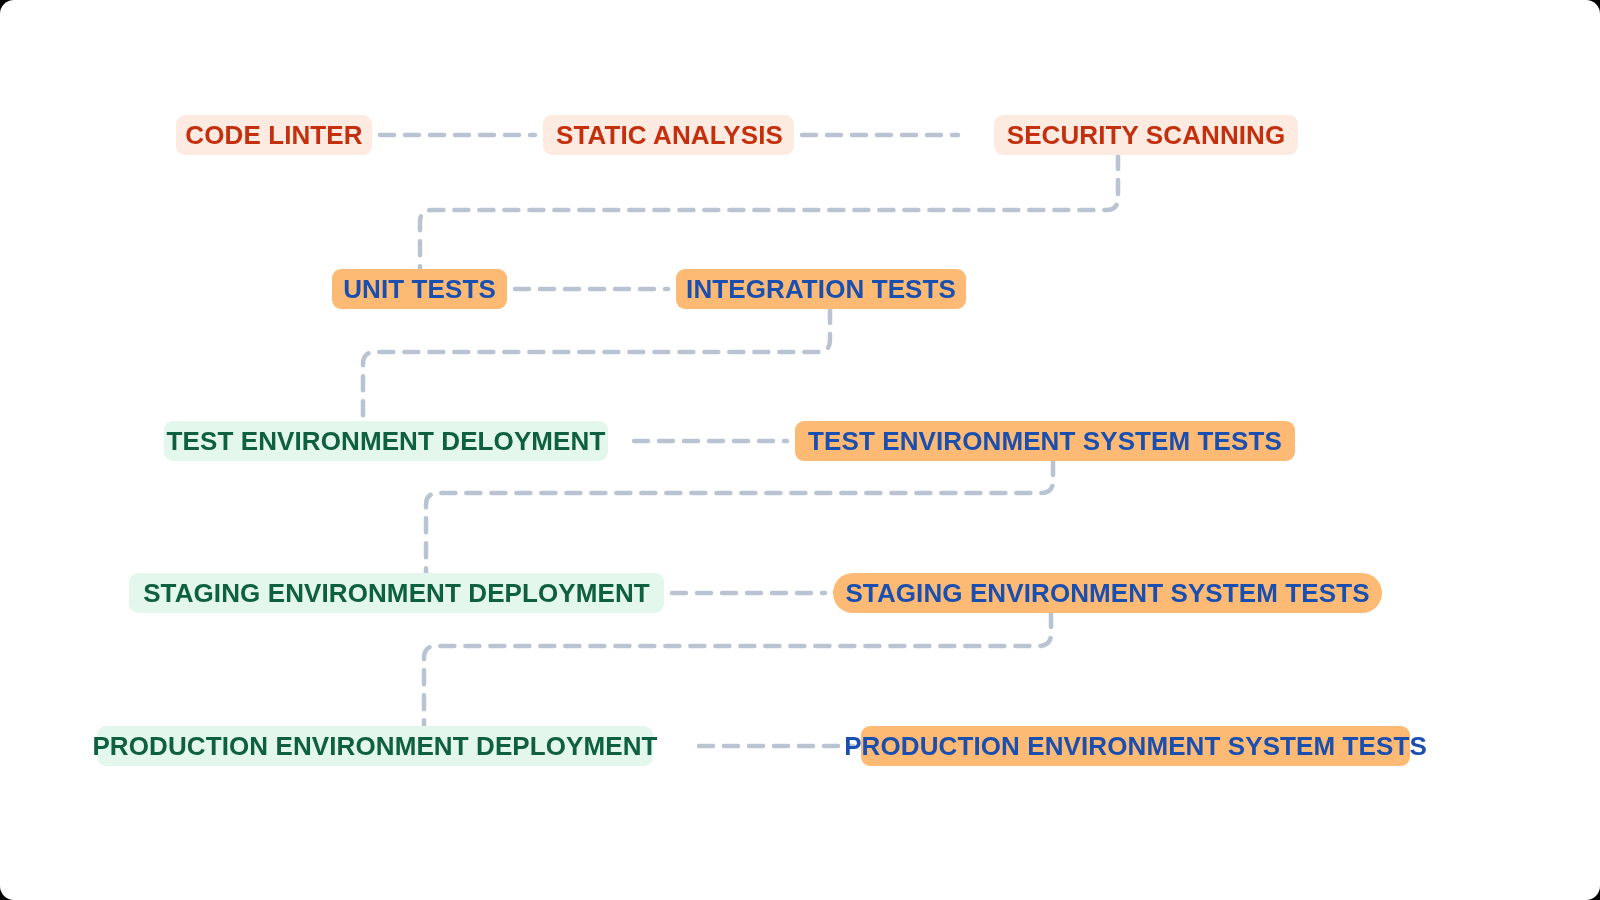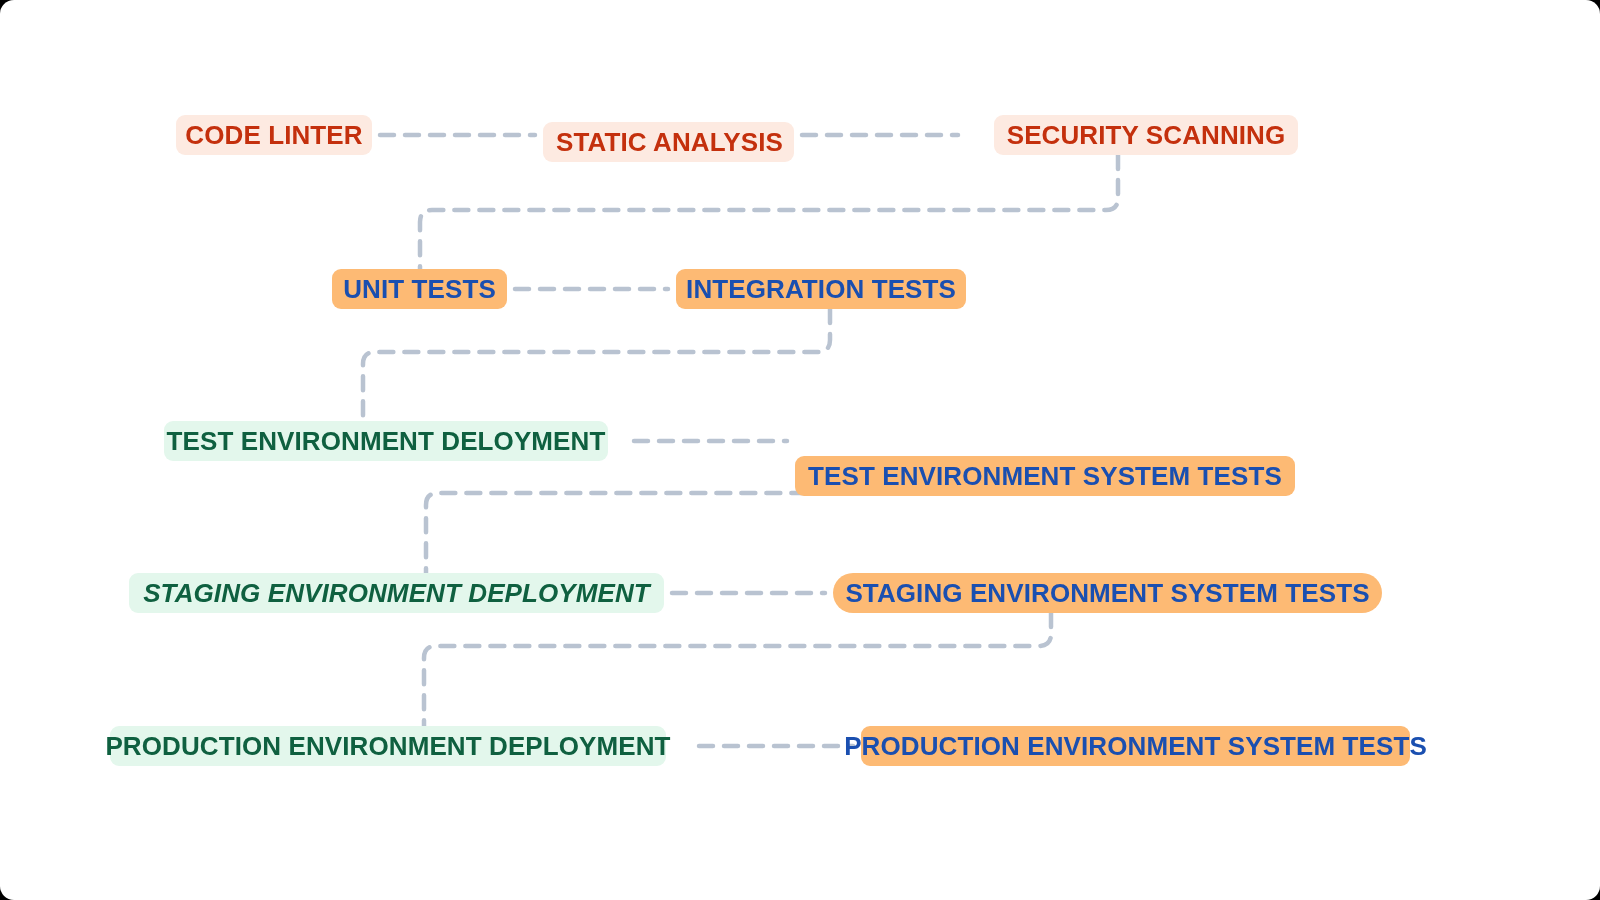--- a/index.html
+++ b/index.html
@@ -66,45 +66,45 @@
       <path d="M 1053 461 L 1053 481 Q 1053 493 1041 493 L 438 493 Q 426 493 426 505 L 426 573" fill="none" stroke="#b9c3d1" stroke-width="4.5" stroke-linecap="round" stroke-dasharray="14 11"></path>
       <path d="M 672 593 L 825 593" fill="none" stroke="#b9c3d1" stroke-width="4.5" stroke-linecap="round" stroke-dasharray="14 11"></path>
       <path d="M 1051 613 L 1051 634 Q 1051 646 1039 646 L 436 646 Q 424 646 424 658 L 424 726" fill="none" stroke="#b9c3d1" stroke-width="4.5" stroke-linecap="round" stroke-dasharray="14 11"></path>
       <path d="M 699 746 L 853 746" fill="none" stroke="#b9c3d1" stroke-width="4.5" stroke-linecap="round" stroke-dasharray="14 11"></path>
     </svg>
 
   <div id="nodes">
       <div class="node red" style="left: 176px; top: 115px; width: 196px;">
         <span>CODE LINTER</span>
       </div>
-      <div class="node red" style="left: 543px; top: 122px; width: 251px; padding-left: 14px;">
+      <div class="node red" style="left: 543px; top: 115px; width: 251px; padding-left: 14px;">
         <span>STATIC ANALYSIS</span>
       </div>
       <div class="node red" style="left: 966px; top: 115px; width: 304px; margin-left: 28px;">
         <span>SECURITY SCANNING</span>
       </div>
       <div class="node blue" style="left: 332px; top: 269px; width: 175px;">
         <span>UNIT TESTS</span>
       </div>
       <div class="node blue" style="left: 676px; top: 269px; width: 290px;">
         <span>INTEGRATION TESTS</span>
       </div>
       <div class="node green" style="left: 164px; top: 421px; width: 444px;">
         <span>TEST ENVIRONMENT DELOYMENT</span>
       </div>
-      <div class="node blue" style="left: 795px; top: 421px; width: 500px; margin-top: 35px;">
+      <div class="node blue" style="left: 795px; top: 421px; width: 500px;">
         <span>TEST ENVIRONMENT SYSTEM TESTS</span>
       </div>
-      <div class="node green" style="left: 129px; top: 573px; width: 535px; font-style: italic;">
+      <div class="node green" style="left: 129px; top: 573px; width: 535px;">
         <span>STAGING ENVIRONMENT DEPLOYMENT</span>
       </div>
       <div class="node blue" style="left: 833px; top: 573px; width: 549px; border-radius: 20px;">
         <span>STAGING ENVIRONMENT SYSTEM TESTS</span>
       </div>
-      <div class="node green" style="left: 110px; top: 726px; width: 556px;">
+      <div class="node green" style="left: 97px; top: 726px; width: 556px;">
         <span>PRODUCTION ENVIRONMENT DEPLOYMENT</span>
       </div>
       <div class="node blue" style="left: 861px; top: 726px; width: 549px;">
         <span>PRODUCTION ENVIRONMENT SYSTEM TESTS</span>
       </div>
     </div>
 
 </div>
 
 </body></html>

